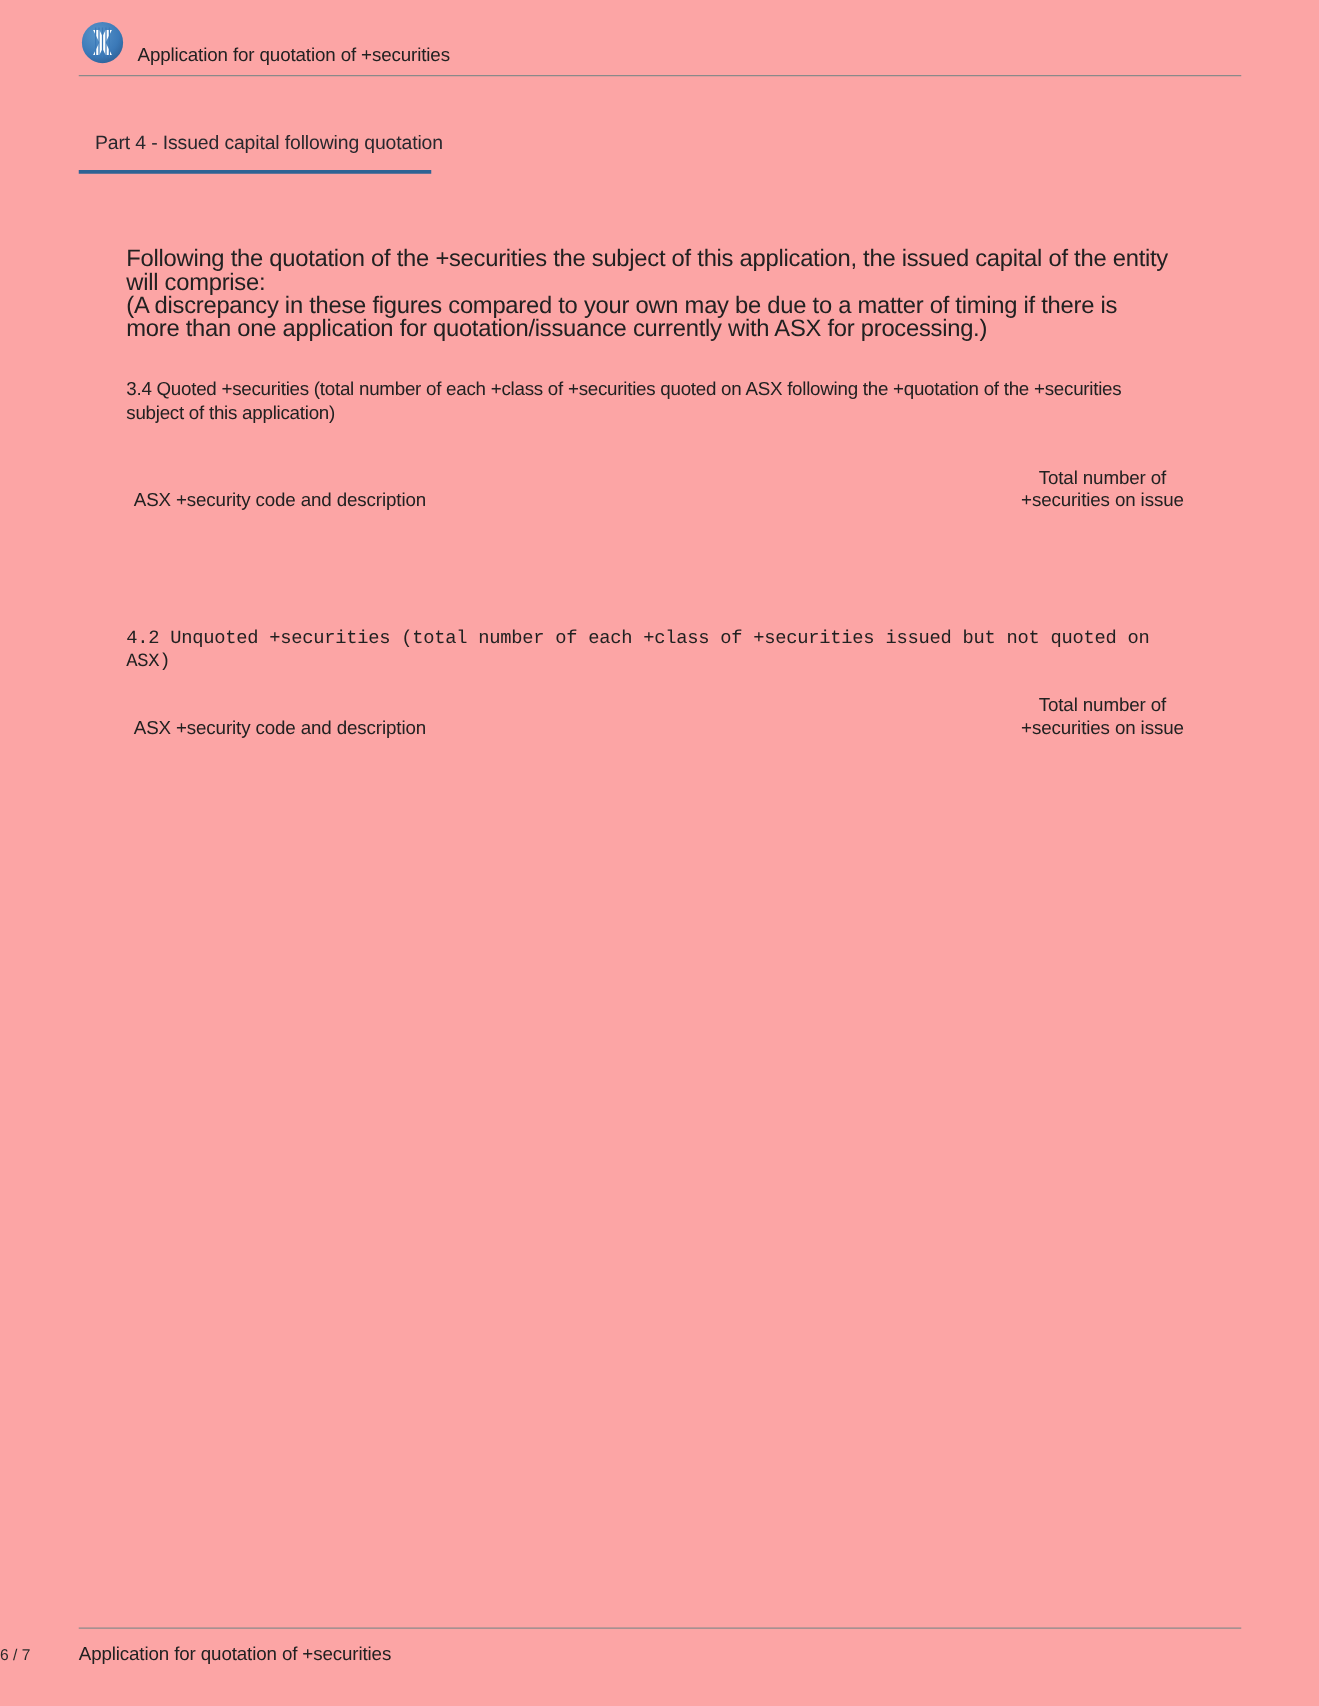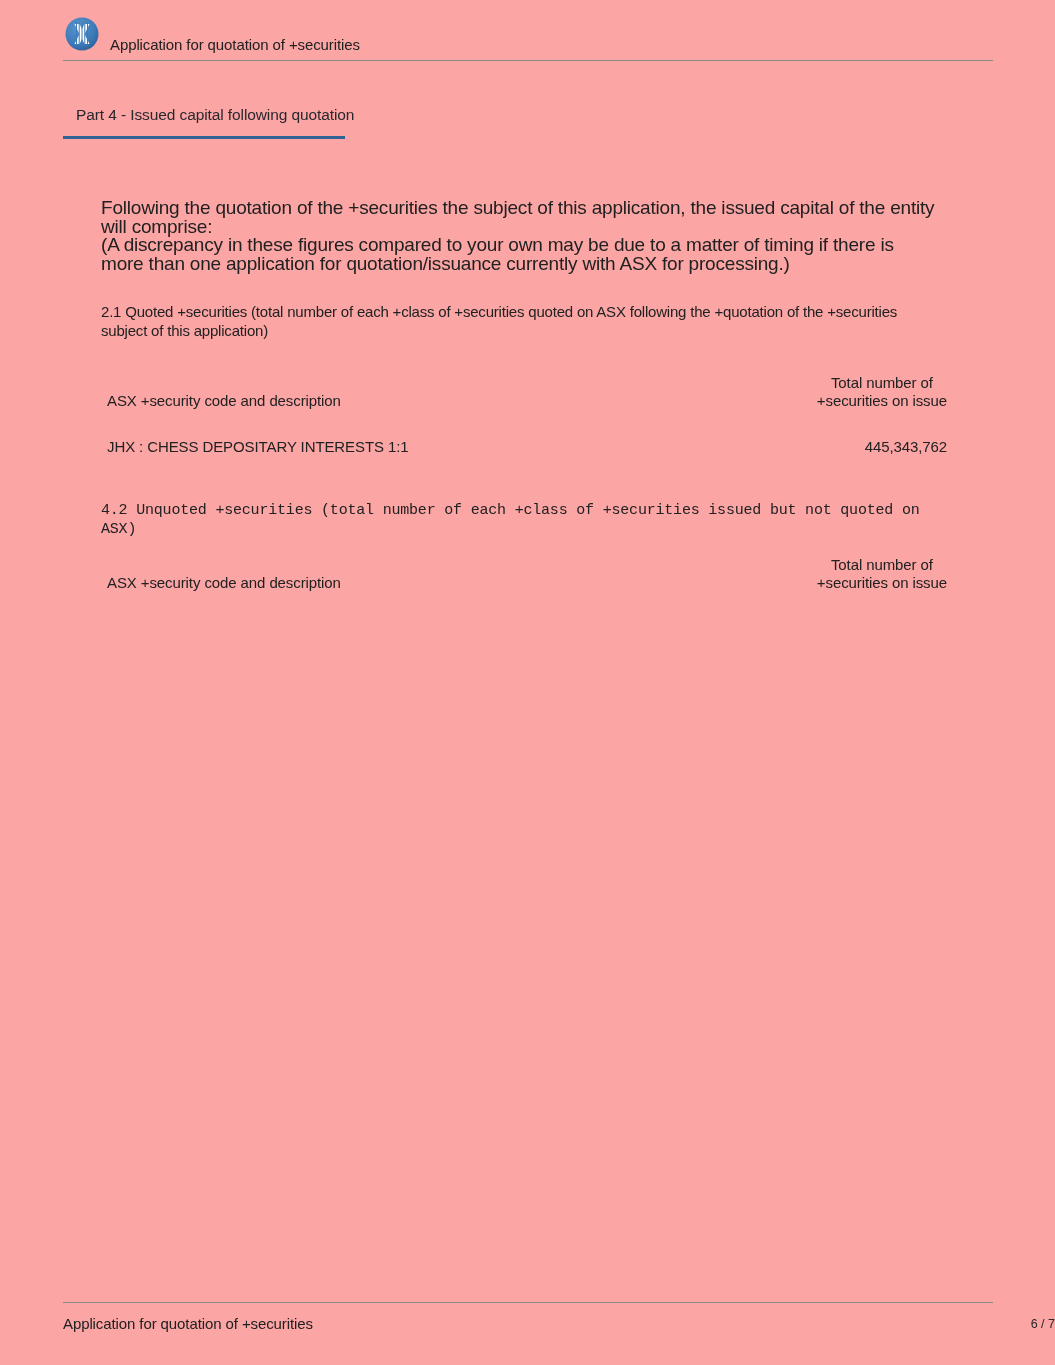--- a/index.html
+++ b/index.html
@@ -115,21 +115,21 @@
     position: absolute;
     left: 63px; top: 1315px;
     font-size: 15px;
     letter-spacing: -0.1px;
     white-space: nowrap;
   }
   .page-num {
     position: absolute;
     left: 0; top: 1317px;
     width: 100%;
-    text-align: right;
+    text-align: left;
     font-size: 12.5px;
     color: #2a2a2a;
   }
 </style>
 </head>
 <body>
 
 <div class="page">
 
   <span class="logo">
@@ -164,33 +164,29 @@
   <div class="header-rule"></div>
 
   <div class="part-heading">Part 4 - Issued capital following quotation</div>
   <div class="part-underline"></div>
 
   <div class="intro">
     <div>Following the quotation of the +securities the subject of this application, the issued capital of the entity will comprise:</div>
     <div>(A discrepancy in these figures compared to your own may be due to a matter of timing if there is more than one application for quotation/issuance currently with ASX for processing.)</div>
   </div>
 
-  <div class="heading-41">2.1 Quoted +securities (total number of each +class of +securities quoted on ASX following the +quotation of the +securities subject of this application)</div>
+  <div class="heading-41">3.4 Quoted +securities (total number of each +class of +securities quoted on ASX following the +quotation of the +securities subject of this application)</div>
 
   <div class="sec-table table-41">
     <div class="thead">
       <div class="col-code-h">ASX +security code and description</div>
       <div class="col-total-h">
         <div>Total number of</div>
         <div>+securities on issue</div>
       </div>
-    </div>
-    <div class="trow">
-      <div class="cell-code">JHX : CHESS DEPOSITARY INTERESTS 1:1</div>
-      <div class="cell-total">445,343,762</div>
     </div>
   </div>
 
   <div class="heading-42">4.2 Unquoted +securities (total number of each +class of +securities issued but not quoted on ASX)</div>
 
   <div class="sec-table table-42">
     <div class="thead">
       <div class="col-code-h">ASX +security code and description</div>
       <div class="col-total-h">
         <div>Total number of</div>

